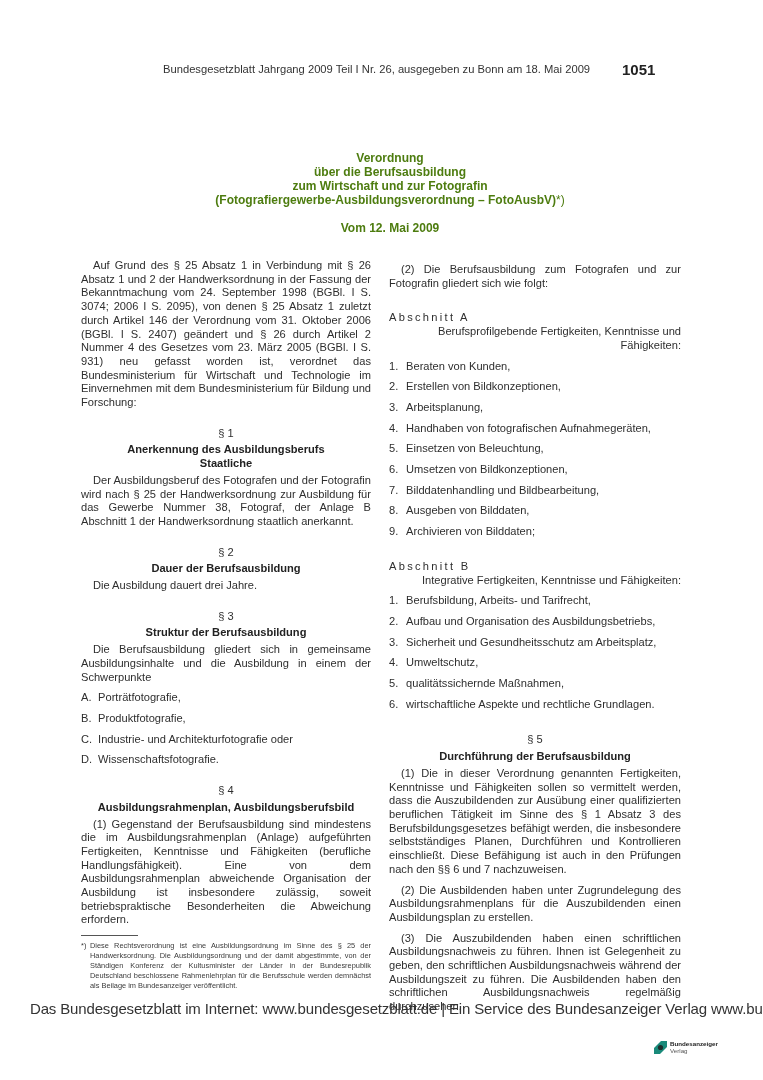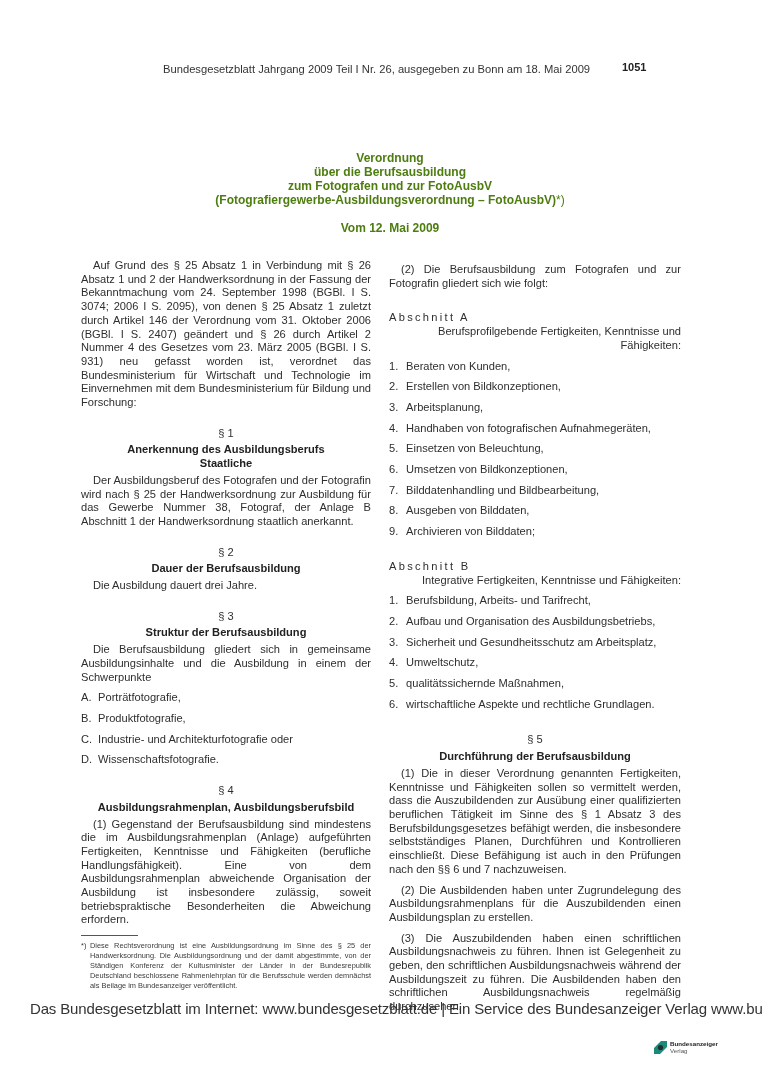--- a/index.html
+++ b/index.html
@@ -21,21 +21,21 @@
       left: 163px;
       width: 490px;
       font-size: 11.2px;
       color: #333;
       white-space: nowrap;
     }
     .page-number {
       position: absolute;
       top: 61px;
       left: 622px;
-      font-size: 11px;
+      font-size: 15px;
       font-weight: bold;
       color: #222;
       text-align: right;
     }
     .title-block {
       position: absolute;
       top: 151px;
       left: 150px;
       width: 480px;
       text-align: center;
@@ -165,21 +165,21 @@
   </style>
 </head>
 <body>
 
 <div class="running-header">Bundesgesetzblatt Jahrgang 2009 Teil I Nr. 26, ausgegeben zu Bonn am 18. Mai 2009</div>
 <div class="page-number">1051</div>
 
 <div class="title-block">
   <div>Verordnung</div>
   <div>über die Berufsausbildung</div>
-  <div>zum Fotografen und zur FotoAusbV</div>
+  <div>zum Wirtschaft und zur Fotografin</div>
   <div><span>(Fotografiergewerbe-Ausbildungsverordnung – FotoAusbV)</span><span class="sup">*)</span></div>
   <span class="date">Vom 12. Mai 2009</span>
 </div>
 
 <div class="col col-left">
   <p>Auf Grund des § 25 Absatz 1 in Verbindung mit § 26 Absatz 1 und 2 der Handwerksordnung in der Fassung der Bekanntmachung vom 24. September 1998 (BGBl. I S. 3074; 2006 I S. 2095), von denen § 25 Absatz 1 zuletzt durch Artikel 146 der Verordnung vom 31. Oktober 2006 (BGBl. I S. 2407) geändert und § 26 durch Artikel 2 Nummer 4 des Gesetzes vom 23. März 2005 (BGBl. I S. 931) neu gefasst worden ist, verordnet das Bundesministerium für Wirtschaft und Technologie im Einvernehmen mit dem Bundesministerium für Bildung und Forschung:</p>
 
   <div class="para-sign">§ 1</div>
   <div class="section-head">
     <div>Anerkennung des Ausbildungsberufs</div>

